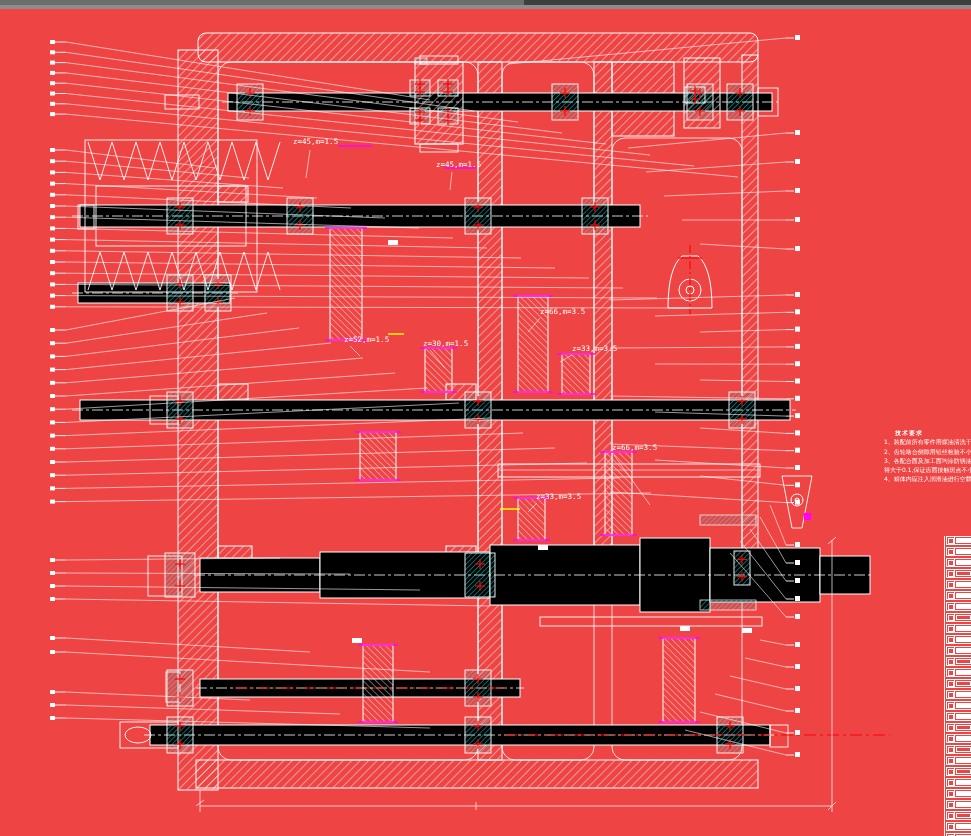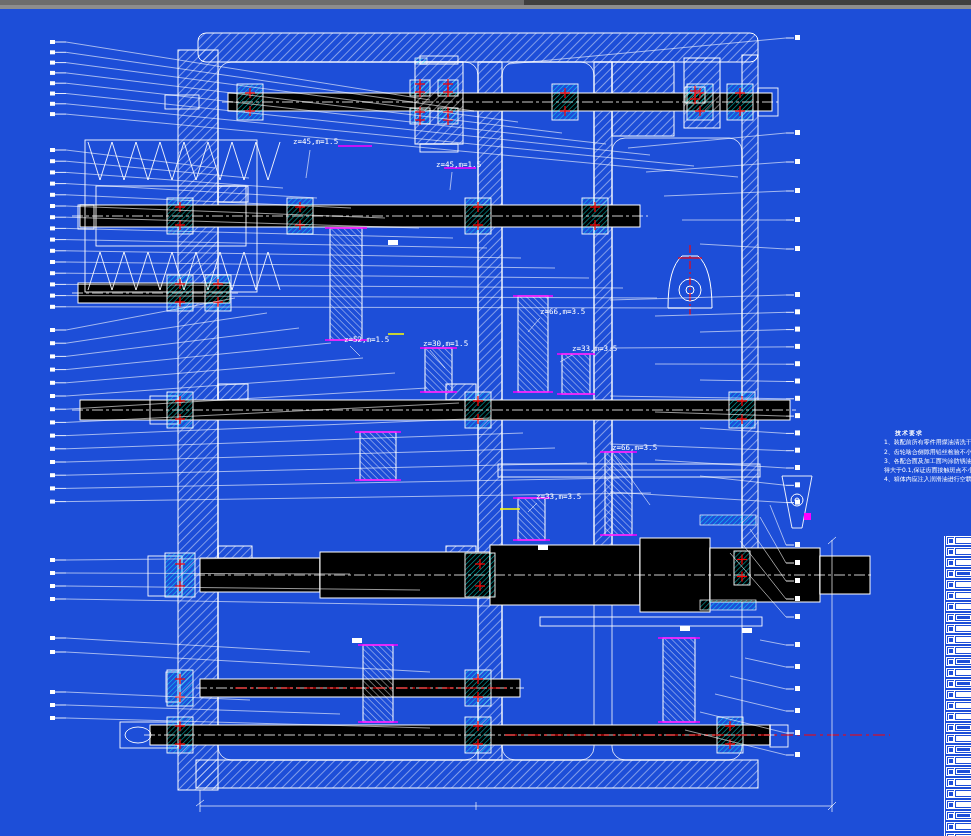--- a/index.html
+++ b/index.html
@@ -1,16 +1,16 @@
 <!DOCTYPE html>
 <html><head>
 <meta charset="utf-8">
 <style>
   html,body{margin:0;padding:0;background:#000;}
-  #screen{position:relative;width:971px;height:836px;background:#1d4ed8;overflow:hidden;
+  #screen{position:relative;width:971px;height:836px;background:#ef4444;overflow:hidden;
           font-family:"DejaVu Sans",sans-serif;}
   #titlebar-dark{position:absolute;left:0;top:0;width:971px;height:9px;background:#3f3f3f;}
   #titlebar-seg{position:absolute;left:0;top:0;width:524px;height:5px;background:#6d6d6d;}
   #titlebar-light{position:absolute;left:0;top:5px;width:971px;height:4px;background:#8d8d8d;}
   #dwg{position:absolute;left:0;top:0;}
   #technotes{position:absolute;left:884px;top:428px;width:87px;height:80px;overflow:hidden;
              color:#fff;font-size:6px;line-height:1.55;white-space:nowrap;}
   #technotes .tn-title{margin-left:11px;font-weight:bold;letter-spacing:1px;}
   #bom{position:absolute;left:944px;top:536px;width:27px;height:300px;overflow:hidden;
        border-left:1px solid #fff;}

